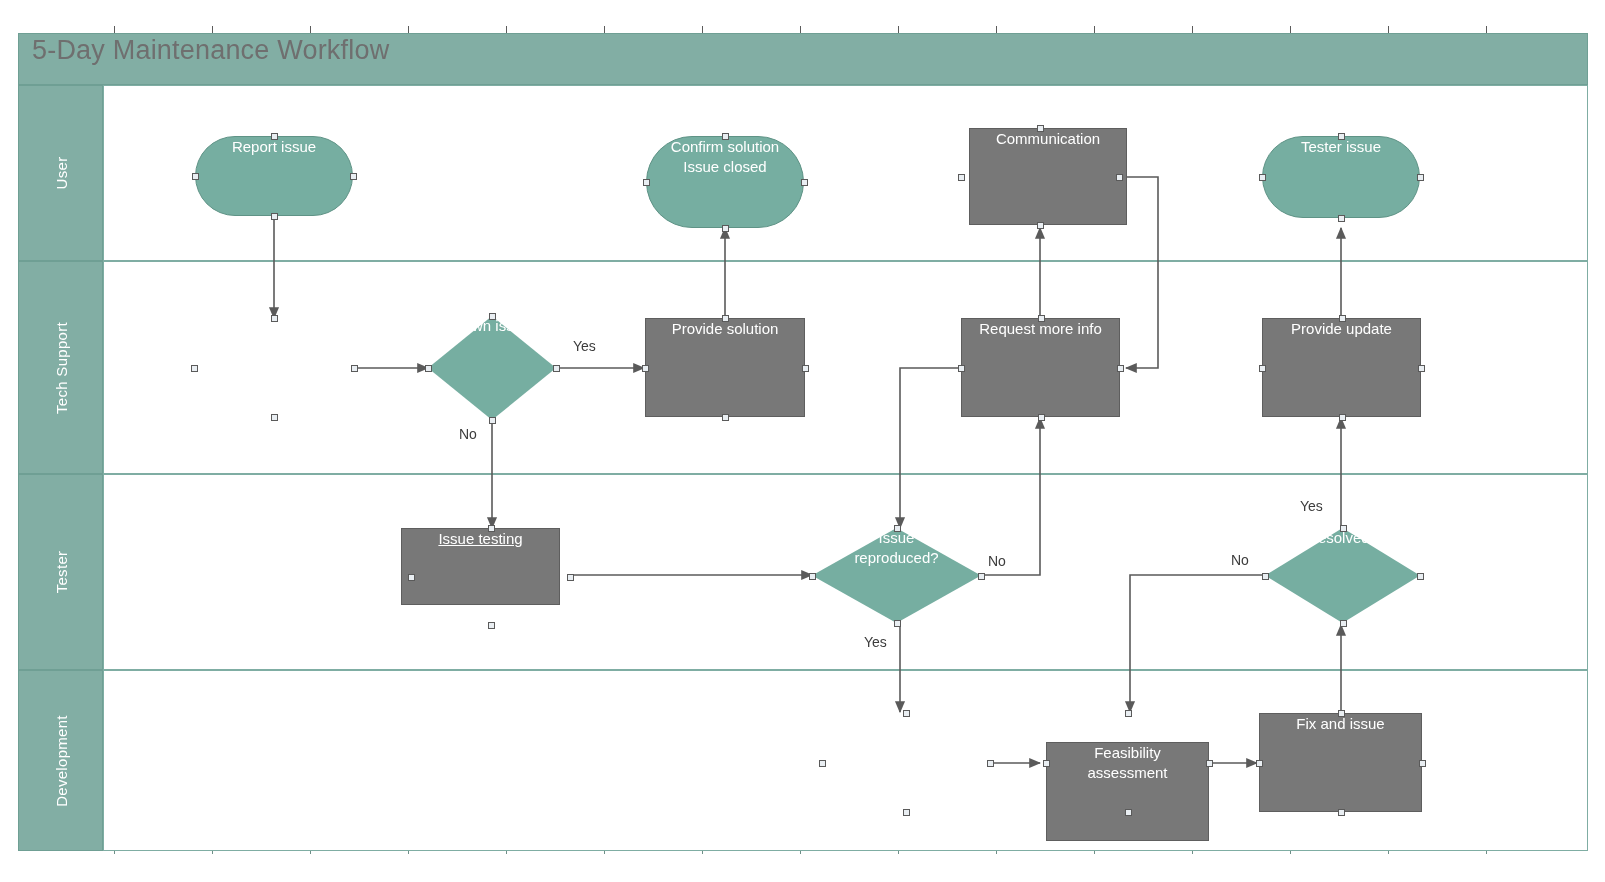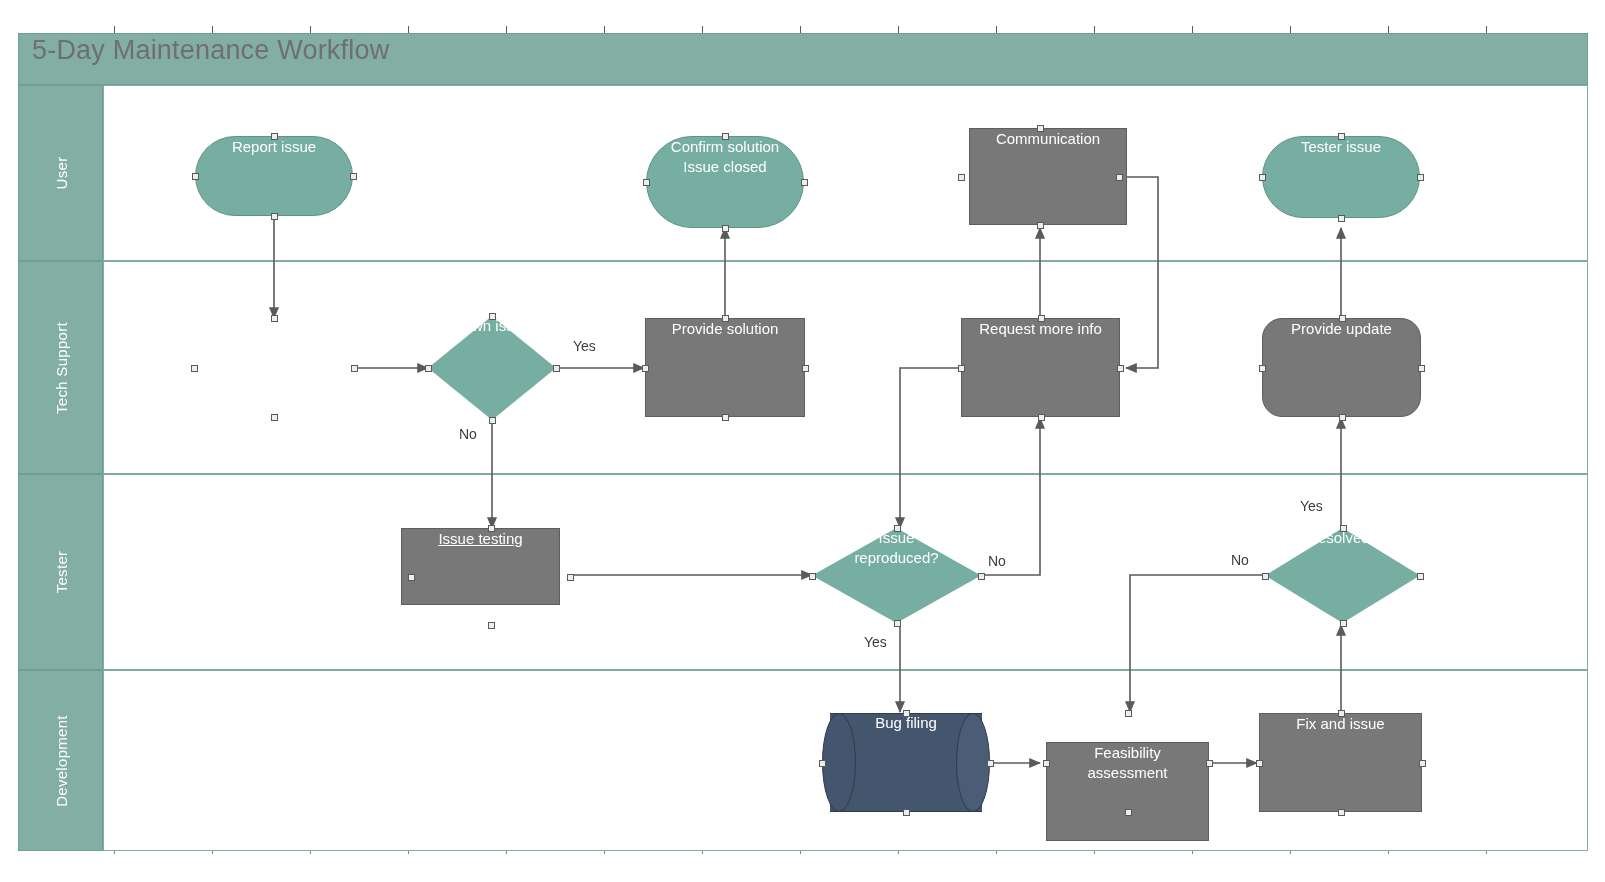--- a/index.html
+++ b/index.html
@@ -192,42 +192,36 @@
   <div class="node n-dia" style="left:428px;top:316px;width:128px;height:104px;">
     <div class="dia-bg"></div>
     <span class="dia-lbl">Known issue?</span>
   </div>
   <div class="node n-rect" style="left:645px;top:318px;width:160px;height:99px;">
     <span>Provide solution</span>
   </div>
   <div class="node n-rect" style="left:961px;top:318px;width:159px;height:99px;">
     <span>Request more info</span>
   </div>
-  <div class="node n-rect" style="left:1262px;top:318px;width:159px;height:99px;border-radius:20px;">
+  <div class="node n-rect" style="left:1262px;top:318px;width:159px;height:99px;">
     <span>Provide update</span>
   </div>
 
   <div class="node n-rect" style="left:401px;top:528px;width:159px;height:77px;text-decoration:underline;">
     <span>Issue testing</span>
   </div>
   <div class="node n-dia" style="left:1265px;top:528px;width:155px;height:95px;">
     <div class="dia-bg"></div>
     <span class="dia-lbl">Resolved?</span>
   </div>
   <div class="node n-dia" style="left:812px;top:528px;width:169px;height:95px;">
     <div class="dia-bg"></div>
     <span class="dia-lbl ml">Issue<br>reproduced?</span>
   </div>
 
-  <div class="node n-cyl" style="left:822px;top:713px;width:168px;height:99px;">
-    <div class="cyl-body"></div>
-    <div class="cyl-cap cap-l"></div>
-    <div class="cyl-cap cap-r"></div>
-    <span class="cyl-lbl">Bug filing</span>
-  </div>
   <div class="node n-rect" style="left:1046px;top:742px;width:163px;height:99px;">
     <span class="ml">Feasibility<br>assessment</span>
   </div>
   <div class="node n-rect" style="left:1259px;top:713px;width:163px;height:99px;">
     <span>Fix and issue</span>
   </div>
 
 <div class="h" style="left: 271px; top: 133px;"></div>
     <div class="h" style="left: 271px; top: 213px;"></div>
     <div class="h" style="left: 192px; top: 173px;"></div>

